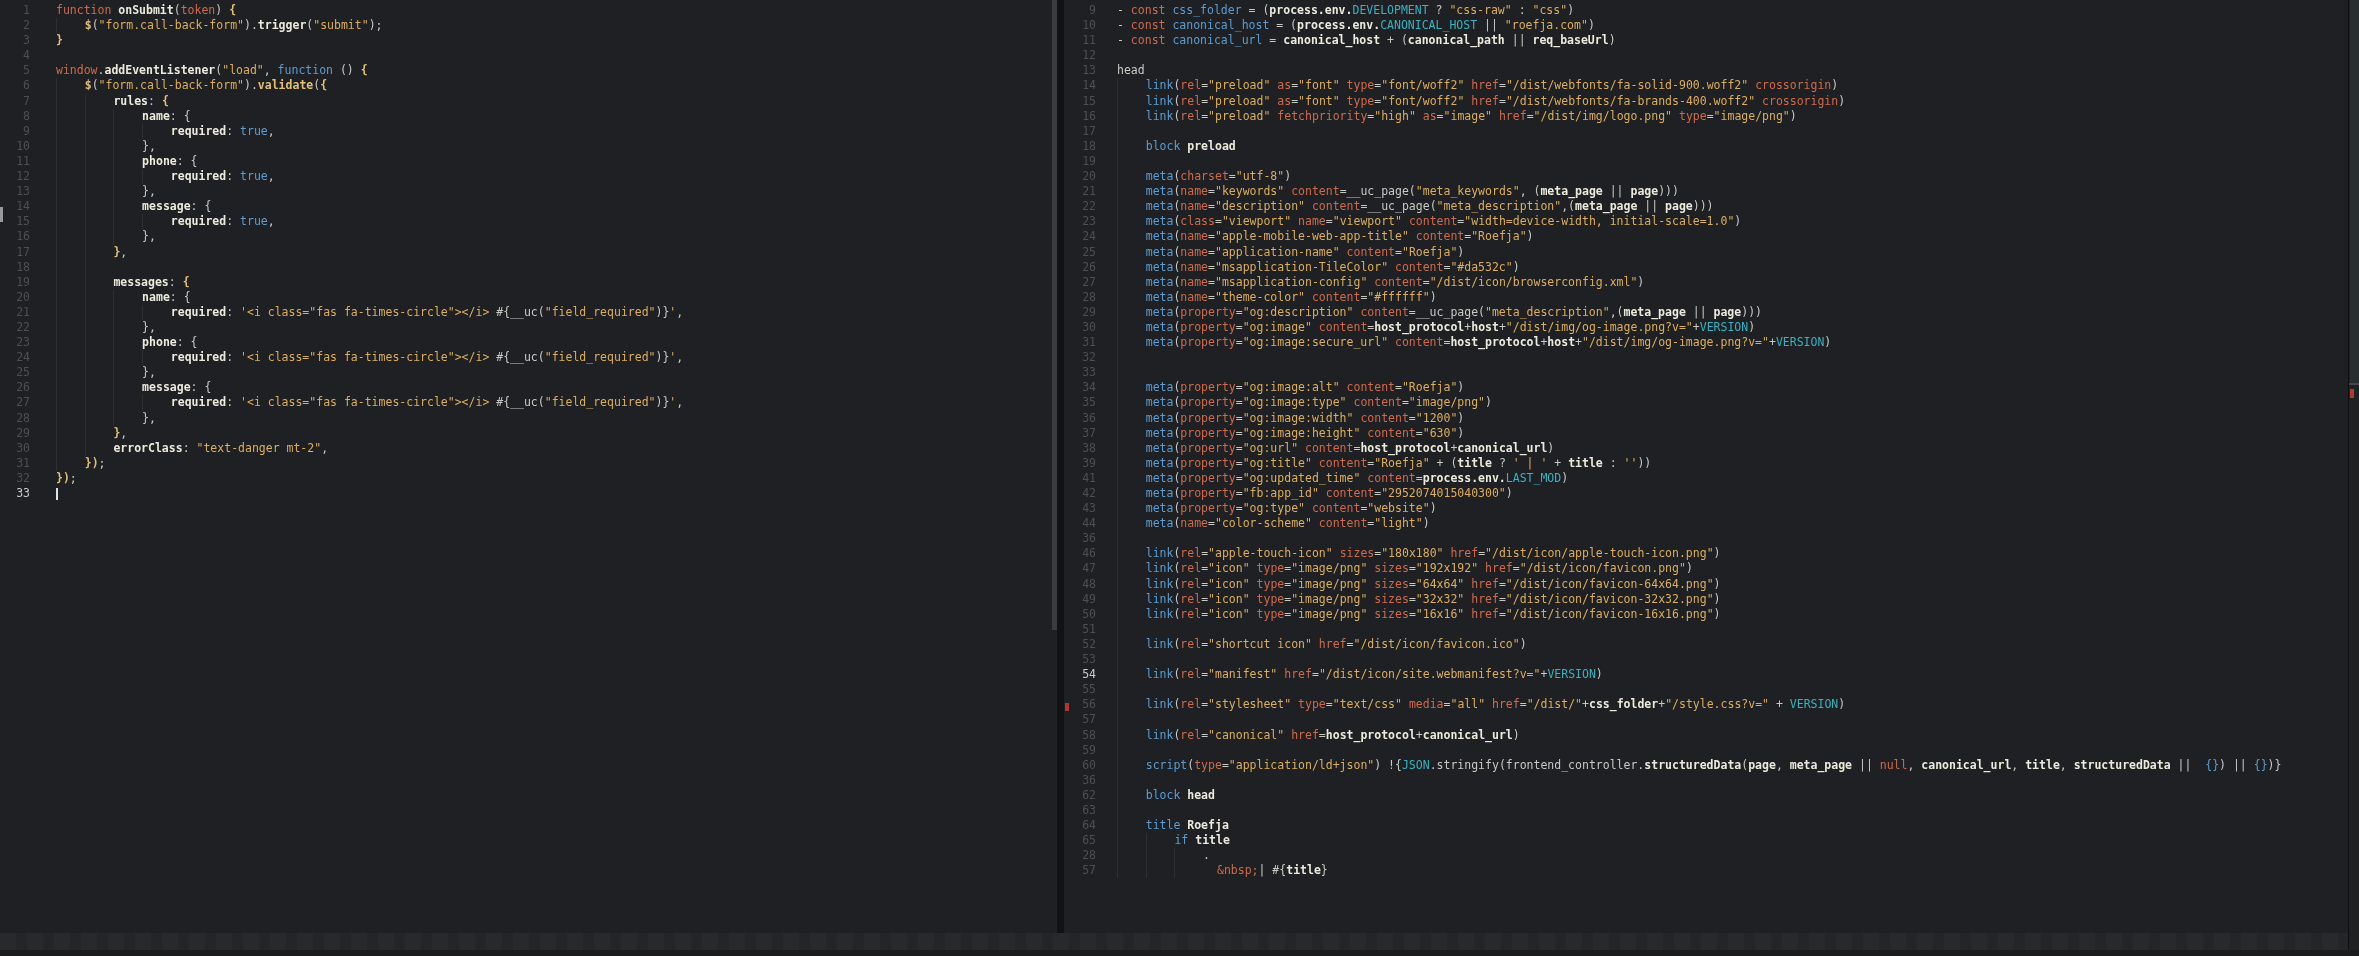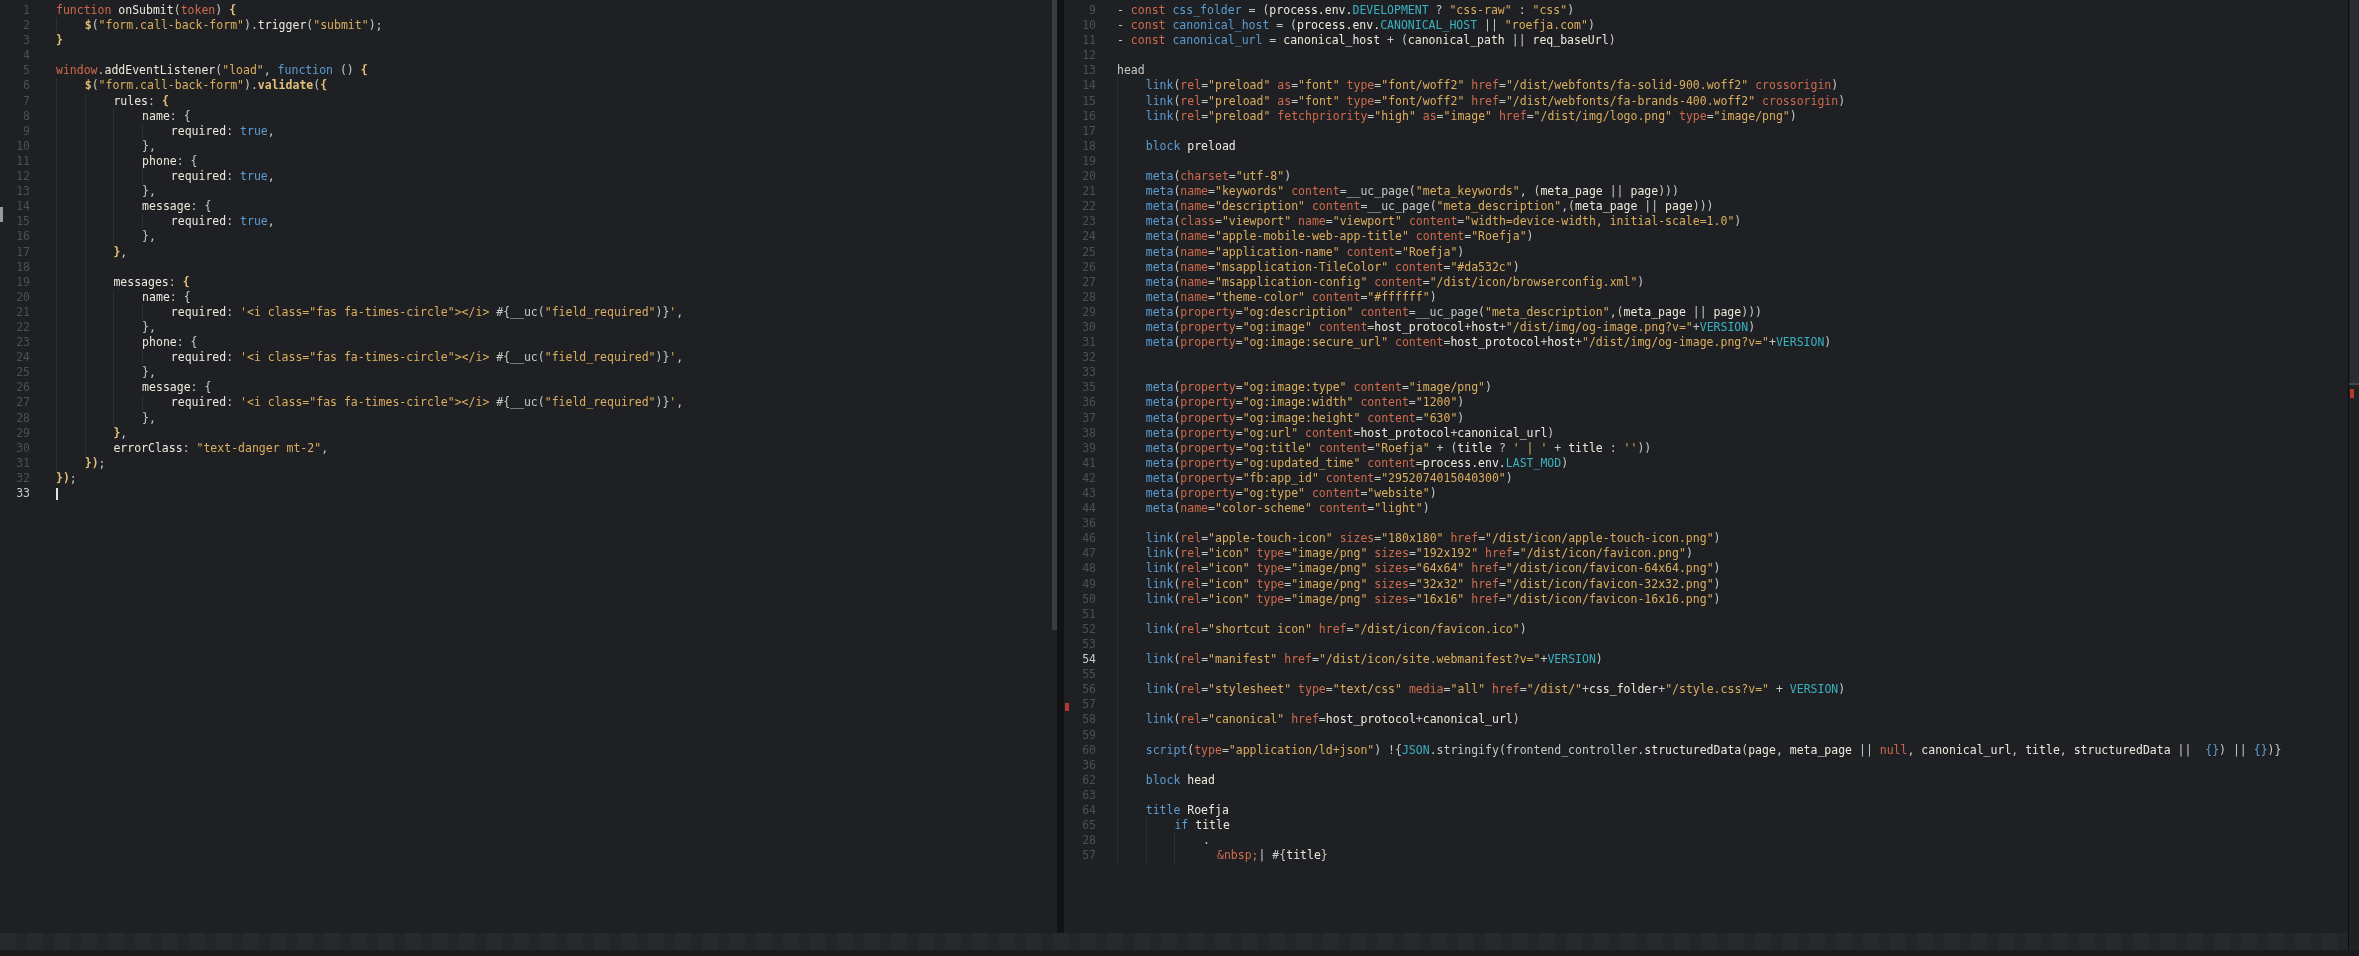--- a/index.html
+++ b/index.html
@@ -18,21 +18,21 @@
   .line.active .ln{color:#c6cacd;}
   .code{white-space:pre;color:#c7c9c3;}
   .g{display:inline-block;border-left:1px solid #2d3033;}
   .t-p{color:#c7c9c3}
   .t-o{color:#cf6a4c}
   .t-s{color:#dcae5e}
   .t-b{color:#5b9dd2}
   .t-u{color:#39b2c2;}
   .t-c{color:#39b2c2}
   .t-y{color:#e3c078;font-weight:bold}
-  .t-w{color:#ece9dd;font-weight:normal}
+  .t-w{color:#ece9dd;font-weight:bold}
   .caret{display:inline-block;width:2px;height:12px;background:#dfe1e2;transform:translateY(2px);}
   .vscroll-left{position:absolute;left:1052px;top:0;width:5px;height:956px;}
   .vscroll-left .thumb{position:absolute;left:0;top:0;width:5px;height:630px;background:#3a3d40;}
   .divider{position:absolute;left:1057px;top:0;width:7px;height:956px;background:#101214;}
   .vscroll-right{position:absolute;left:2348px;top:0;width:11px;height:956px;background:#1f2123;border-left:1px solid #0e0f10;}
   .vscroll-right .thumb{position:absolute;left:1px;top:0;width:10px;height:383px;background:#2a2d30;}
   .vscroll-right .sep{position:absolute;left:0;top:383px;width:11px;height:2px;background:#43474a;}
   .vscroll-right .annot{position:absolute;left:1px;top:389px;width:4px;height:9px;background:#b53830;}
   .edge-marker{position:absolute;left:0;top:207px;width:3px;height:15px;background:#97999b;}
   .mod-marker{position:absolute;left:1px;top:703px;width:4px;height:8px;background:#b23730;}
@@ -111,20 +111,21 @@
         <div class="line"><span class="ln">24</span><span class="code"><span class="g">    </span><span class="t-b">meta</span><span class="t-p">(</span><span class="t-o">name</span><span class="t-p">=</span><span class="t-s">"apple-mobile-web-app-title" </span><span class="t-o">content</span><span class="t-p">=</span><span class="t-s">"Roefja"</span><span class="t-p">)</span></span></div>
         <div class="line"><span class="ln">25</span><span class="code"><span class="g">    </span><span class="t-b">meta</span><span class="t-p">(</span><span class="t-o">name</span><span class="t-p">=</span><span class="t-s">"application-name" </span><span class="t-o">content</span><span class="t-p">=</span><span class="t-s">"Roefja"</span><span class="t-p">)</span></span></div>
         <div class="line"><span class="ln">26</span><span class="code"><span class="g">    </span><span class="t-b">meta</span><span class="t-p">(</span><span class="t-o">name</span><span class="t-p">=</span><span class="t-s">"msapplication-TileColor" </span><span class="t-o">content</span><span class="t-p">=</span><span class="t-s">"#da532c"</span><span class="t-p">)</span></span></div>
         <div class="line"><span class="ln">27</span><span class="code"><span class="g">    </span><span class="t-b">meta</span><span class="t-p">(</span><span class="t-o">name</span><span class="t-p">=</span><span class="t-s">"msapplication-config" </span><span class="t-o">content</span><span class="t-p">=</span><span class="t-s">"/dist/icon/browserconfig.xml"</span><span class="t-p">)</span></span></div>
         <div class="line"><span class="ln">28</span><span class="code"><span class="g">    </span><span class="t-b">meta</span><span class="t-p">(</span><span class="t-o">name</span><span class="t-p">=</span><span class="t-s">"theme-color" </span><span class="t-o">content</span><span class="t-p">=</span><span class="t-s">"#ffffff"</span><span class="t-p">)</span></span></div>
         <div class="line"><span class="ln">29</span><span class="code"><span class="g">    </span><span class="t-b">meta</span><span class="t-p">(</span><span class="t-o">property</span><span class="t-p">=</span><span class="t-s">"og:description" </span><span class="t-o">content</span><span class="t-p">=__uc_page(</span><span class="t-s">"meta_description"</span><span class="t-p">,(</span><span class="t-w">meta_page</span><span class="t-p"> || </span><span class="t-w">page</span><span class="t-p">)))</span></span></div>
         <div class="line"><span class="ln">30</span><span class="code"><span class="g">    </span><span class="t-b">meta</span><span class="t-p">(</span><span class="t-o">property</span><span class="t-p">=</span><span class="t-s">"og:image" </span><span class="t-o">content</span><span class="t-p">=</span><span class="t-w">host_protocol</span><span class="t-p">+</span><span class="t-w">host</span><span class="t-p">+</span><span class="t-s">"/dist/img/og-image.png?v="</span><span class="t-p">+</span><span class="t-u">VERSION</span><span class="t-p">)</span></span></div>
         <div class="line"><span class="ln">31</span><span class="code"><span class="g">    </span><span class="t-b">meta</span><span class="t-p">(</span><span class="t-o">property</span><span class="t-p">=</span><span class="t-s">"og:image:secure_url" </span><span class="t-o">content</span><span class="t-p">=</span><span class="t-w">host_protocol</span><span class="t-p">+</span><span class="t-w">host</span><span class="t-p">+</span><span class="t-s">"/dist/img/og-image.png?v="</span><span class="t-p">+</span><span class="t-u">VERSION</span><span class="t-p">)</span></span></div>
         <div class="line"><span class="ln">32</span><span class="code"><span class="g">    </span></span></div>
         <div class="line"><span class="ln">33</span><span class="code"><span class="g">    </span></span></div>
+        <div class="line"><span class="ln">34</span><span class="code"><span class="g">    </span><span class="t-b">meta</span><span class="t-p">(</span><span class="t-o">property</span><span class="t-p">=</span><span class="t-s">"og:image:alt" </span><span class="t-o">content</span><span class="t-p">=</span><span class="t-s">"Roefja"</span><span class="t-p">)</span></span></div>
         <div class="line"><span class="ln">35</span><span class="code"><span class="g">    </span><span class="t-b">meta</span><span class="t-p">(</span><span class="t-o">property</span><span class="t-p">=</span><span class="t-s">"og:image:type" </span><span class="t-o">content</span><span class="t-p">=</span><span class="t-s">"image/png"</span><span class="t-p">)</span></span></div>
         <div class="line"><span class="ln">36</span><span class="code"><span class="g">    </span><span class="t-b">meta</span><span class="t-p">(</span><span class="t-o">property</span><span class="t-p">=</span><span class="t-s">"og:image:width" </span><span class="t-o">content</span><span class="t-p">=</span><span class="t-s">"1200"</span><span class="t-p">)</span></span></div>
         <div class="line"><span class="ln">37</span><span class="code"><span class="g">    </span><span class="t-b">meta</span><span class="t-p">(</span><span class="t-o">property</span><span class="t-p">=</span><span class="t-s">"og:image:height" </span><span class="t-o">content</span><span class="t-p">=</span><span class="t-s">"630"</span><span class="t-p">)</span></span></div>
         <div class="line"><span class="ln">38</span><span class="code"><span class="g">    </span><span class="t-b">meta</span><span class="t-p">(</span><span class="t-o">property</span><span class="t-p">=</span><span class="t-s">"og:url" </span><span class="t-o">content</span><span class="t-p">=</span><span class="t-w">host_protocol</span><span class="t-p">+</span><span class="t-w">canonical_url</span><span class="t-p">)</span></span></div>
         <div class="line"><span class="ln">39</span><span class="code"><span class="g">    </span><span class="t-b">meta</span><span class="t-p">(</span><span class="t-o">property</span><span class="t-p">=</span><span class="t-s">"og:title" </span><span class="t-o">content</span><span class="t-p">=</span><span class="t-s">"Roefja"</span><span class="t-p"> + (</span><span class="t-w">title</span><span class="t-p"> ? </span><span class="t-s">' | '</span><span class="t-p"> + </span><span class="t-w">title</span><span class="t-p"> : </span><span class="t-s">''</span><span class="t-p">))</span></span></div>
         <div class="line"><span class="ln">41</span><span class="code"><span class="g">    </span><span class="t-b">meta</span><span class="t-p">(</span><span class="t-o">property</span><span class="t-p">=</span><span class="t-s">"og:updated_time" </span><span class="t-o">content</span><span class="t-p">=</span><span class="t-w">process.env.</span><span class="t-u">LAST_MOD</span><span class="t-p">)</span></span></div>
         <div class="line"><span class="ln">42</span><span class="code"><span class="g">    </span><span class="t-b">meta</span><span class="t-p">(</span><span class="t-o">property</span><span class="t-p">=</span><span class="t-s">"fb:app_id" </span><span class="t-o">content</span><span class="t-p">=</span><span class="t-s">"2952074015040300"</span><span class="t-p">)</span></span></div>
         <div class="line"><span class="ln">43</span><span class="code"><span class="g">    </span><span class="t-b">meta</span><span class="t-p">(</span><span class="t-o">property</span><span class="t-p">=</span><span class="t-s">"og:type" </span><span class="t-o">content</span><span class="t-p">=</span><span class="t-s">"website"</span><span class="t-p">)</span></span></div>
         <div class="line"><span class="ln">44</span><span class="code"><span class="g">    </span><span class="t-b">meta</span><span class="t-p">(</span><span class="t-o">name</span><span class="t-p">=</span><span class="t-s">"color-scheme" </span><span class="t-o">content</span><span class="t-p">=</span><span class="t-s">"light"</span><span class="t-p">)</span></span></div>
         <div class="line"><span class="ln">36</span><span class="code"><span class="g">    </span></span></div>

